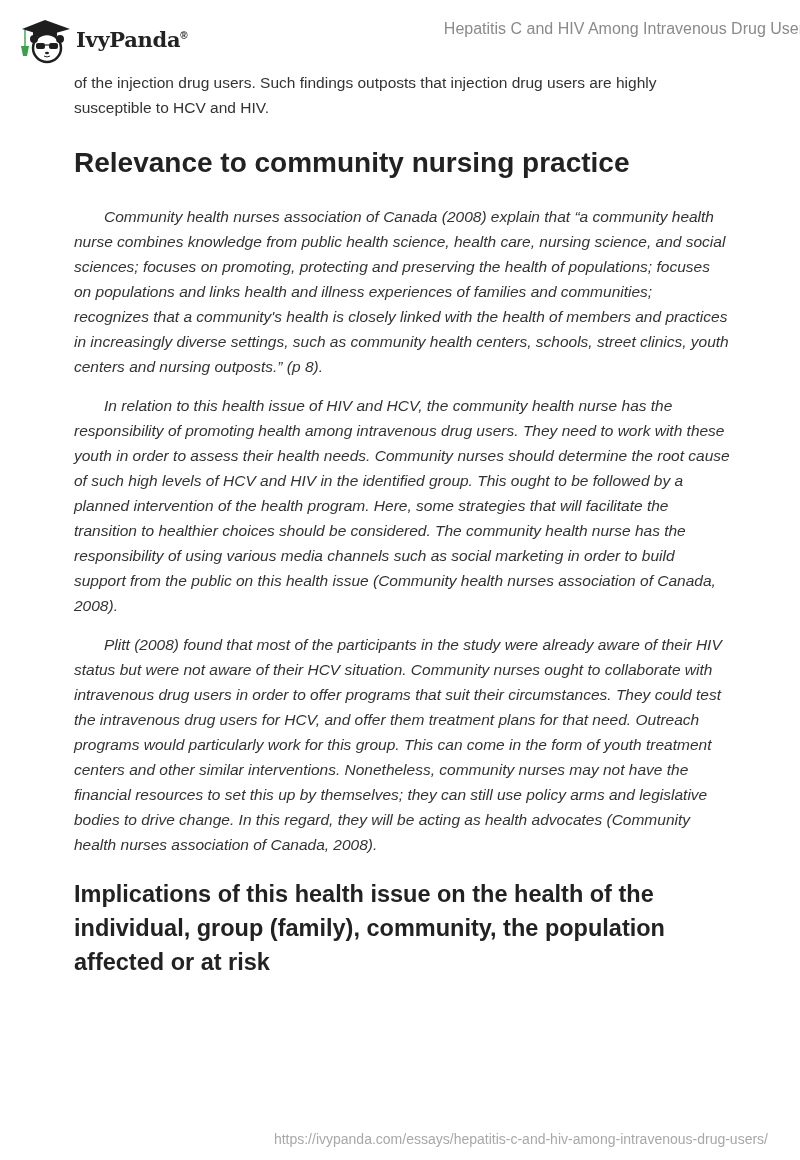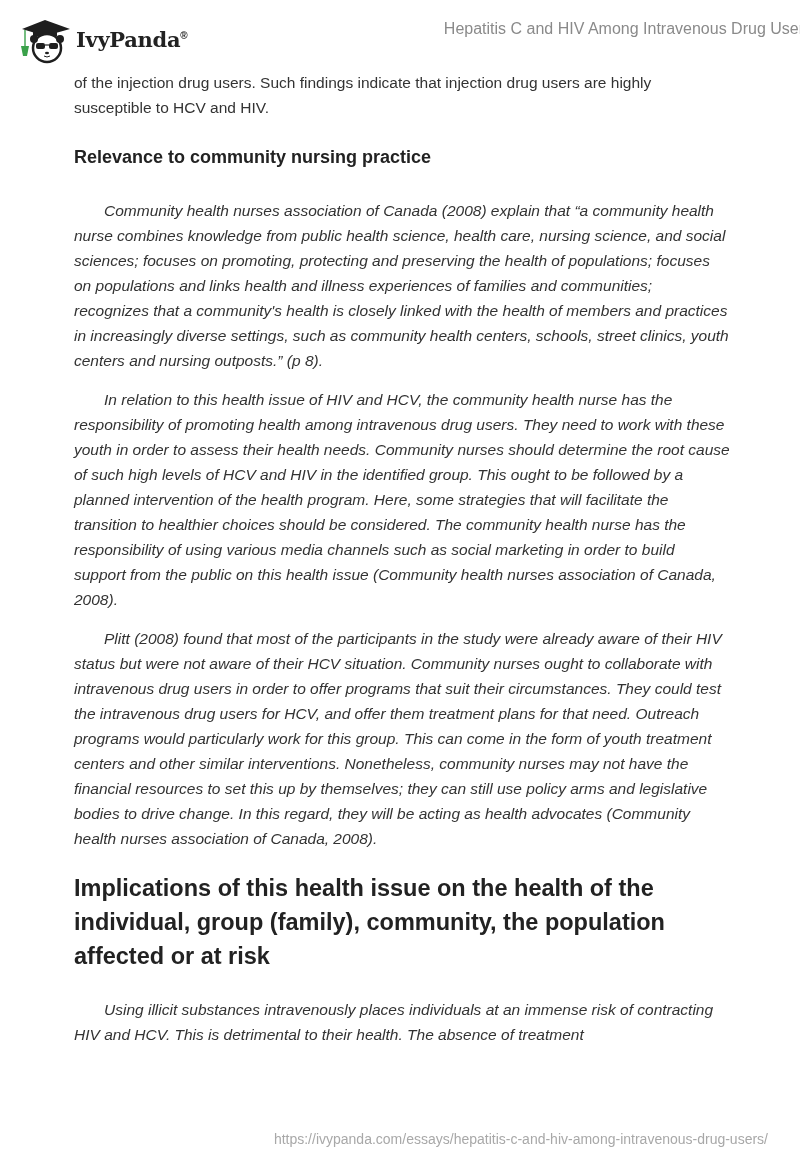--- a/index.html
+++ b/index.html
@@ -7,21 +7,21 @@
   .header { position: absolute; top: 6px; left: 0; width: 800px; height: 62px; padding-left: 44px; }
   .logo { position: absolute; left: 16px; top: 8px; display: flex; align-items: center; }
   .logo svg { width: 58px; height: 50px; }
   .logo-text { font-family: "DejaVu Serif", serif; font-weight: bold; font-size: 21px; color: #222; margin-left: 2px; letter-spacing: -0.3px; }
   .logo-reg { font-size: 10px; vertical-align: super; font-family: "Liberation Sans", sans-serif; }
   .doc-title { position: absolute; right: 32px; top: 14px; font-size: 16px; color: #8a8a8a; }
   .content { position: absolute; left: 74px; top: 70px; width: 656px; }
   p { margin: 0 0 14px 0; font-size: 15.5px; line-height: 25px; color: #333; }
   p.indent { text-indent: 30px; font-style: italic; }
   h2 { margin: 0; font-weight: bold; color: #222; }
-  .h-relevance { font-size: 18px; line-height: 30px; margin-top: 22px; margin-bottom: 26px; }
+  .h-relevance { font-size: 28px; line-height: 30px; margin-top: 28px; margin-bottom: 26px; }
   .h-implications { font-size: 23.5px; line-height: 34px; margin-top: 20px; margin-bottom: 24px; }
   .footer-url { position: absolute; right: 32px; top: 1131px; font-size: 14px; color: #a8a8a8; }
 </style>
 </head>
 <body>
 
 <div class="header">
   <div class="logo">
     <svg viewBox="0 0 58 50">
 
@@ -41,24 +41,23 @@
 
       <ellipse cx="31" cy="39" rx="2" ry="1.3" fill="#1e1e1e"></ellipse>
       <path d="M28 42 Q31 44 34 42" stroke="#1e1e1e" stroke-width="1" fill="none"></path>
     </svg>
     <span class="logo-text"><span>IvyPanda</span><span class="logo-reg">®</span></span>
   </div>
   <div class="doc-title">Hepatitis C and HIV Among Intravenous Drug Users</div>
 </div>
 
 <main class="content">
-  <p>of the injection drug users. Such findings indicate that injection drug users are highly susceptible to HCV and HIV.</p>
+  <p>of the injection drug users. Such findings outposts that injection drug users are highly susceptible to HCV and HIV.</p>
 
   <h2 class="h-relevance">Relevance to community nursing practice</h2>
   <p class="indent">Community health nurses association of Canada (2008) explain that “a community health nurse combines knowledge from public health science, health care, nursing science, and social sciences; focuses on promoting, protecting and preserving the health of populations; focuses on populations and links health and illness experiences of families and communities; recognizes that a community's health is closely linked with the health of members and practices in increasingly diverse settings, such as community health centers, schools, street clinics, youth centers and nursing outposts.” (p 8).</p>
   <p class="indent">In relation to this health issue of HIV and HCV, the community health nurse has the responsibility of promoting health among intravenous drug users. They need to work with these youth in order to assess their health needs. Community nurses should determine the root cause of such high levels of HCV and HIV in the identified group. This ought to be followed by a planned intervention of the health program. Here, some strategies that will facilitate the transition to healthier choices should be considered. The community health nurse has the responsibility of using various media channels such as social marketing in order to build support from the public on this health issue (Community health nurses association of Canada, 2008).</p>
   <p class="indent">Plitt (2008) found that most of the participants in the study were already aware of their HIV status but were not aware of their HCV situation. Community nurses ought to collaborate with intravenous drug users in order to offer programs that suit their circumstances. They could test the intravenous drug users for HCV, and offer them treatment plans for that need. Outreach programs would particularly work for this group. This can come in the form of youth treatment centers and other similar interventions. Nonetheless, community nurses may not have the financial resources to set this up by themselves; they can still use policy arms and legislative bodies to drive change. In this regard, they will be acting as health advocates (Community health nurses association of Canada, 2008).</p>
 
   <h2 class="h-implications">Implications of this health issue on the health of the individual, group (family), community, the population affected or at risk</h2>
-  <p class="indent">Using illicit substances intravenously places individuals at an immense risk of contracting HIV and HCV. This is detrimental to their health. The absence of treatment</p>
 </main>
 
 <div class="footer-url">https://ivypanda.com/essays/hepatitis-c-and-hiv-among-intravenous-drug-users/</div>
 
 </body></html>

